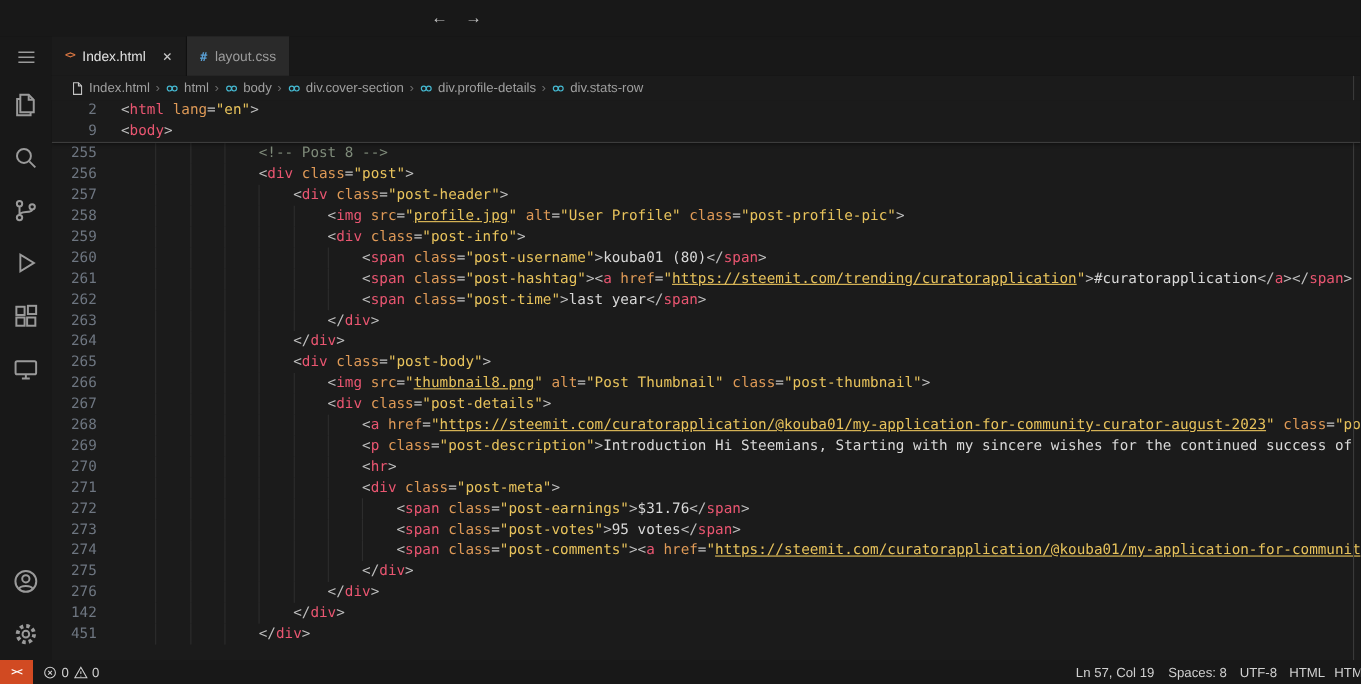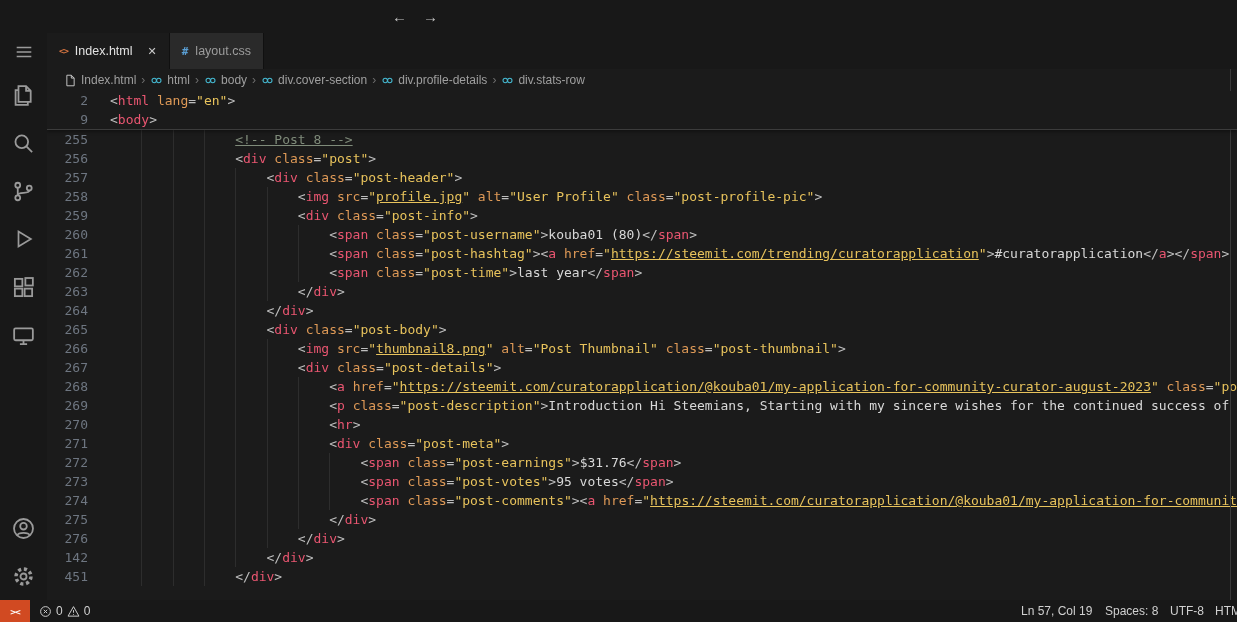--- a/index.html
+++ b/index.html
@@ -46,30 +46,30 @@
   .code-line { height:19px; line-height:19px; display:flex; white-space:pre; }
   .ln { width:41px; min-width:41px; text-align:right; color:#6e7681; }
   .code { position:relative; margin-left:22px; white-space:pre; color:#d8d8d8; }
   .guide { position:absolute; top:0; bottom:0; width:1px; background:#2d2d2d; }
   .tk-p { color:#bfbfbf; }
   .tk-t { color:#ea5671; }
   .tk-a { color:#df9a57; }
   .tk-s { color:#e8c35c; }
   .tk-u { color:#e8c35c; text-decoration:underline;margin-top:23px; }
   .tk-x { color:#d8d8d8; }
-  .tk-c { color:#7f8b7a;text-decoration:underline; }
+  .tk-c { color:#7f8b7a; }
   .right-rule { position:absolute; left:1230px; top:69px; bottom:22px; width:1px; background:#3a3a3a; }
   
   .statusbar { position:absolute; left:0; right:0; bottom:0; height:22px; background:#181818;
     display:flex; align-items:center; font-size:12px; color:#d0d0d0; overflow:hidden; }
   .remote { width:30px; height:22px; background:#d14a22; color:#ffffff; display:flex; align-items:center;
     justify-content:center; font-family:"DejaVu Sans Mono", monospace; font-weight:bold; font-size:9.5px; letter-spacing:-1px; }
   .problems { display:flex; align-items:center; gap:4px; margin-left:9px; }
   .problems svg { stroke:#d0d0d0; fill:none; stroke-width:1.2; }
-  .sb-item { position:absolute; top:0; height:22px; display:flex; align-items:center; white-space:nowrap;margin-left:43px; }
+  .sb-item { position:absolute; top:0; height:22px; display:flex; align-items:center; white-space:nowrap; }
   .sb-cursor  { left:978px; }
   .sb-spaces  { left:1062px; }
   .sb-enc     { left:1127px; }
   .sb-eol     { left:1172px; }
   .sb-lang    { left:1213px; }
 </style>
 </head>
 <body>
 
 <div class="app">

